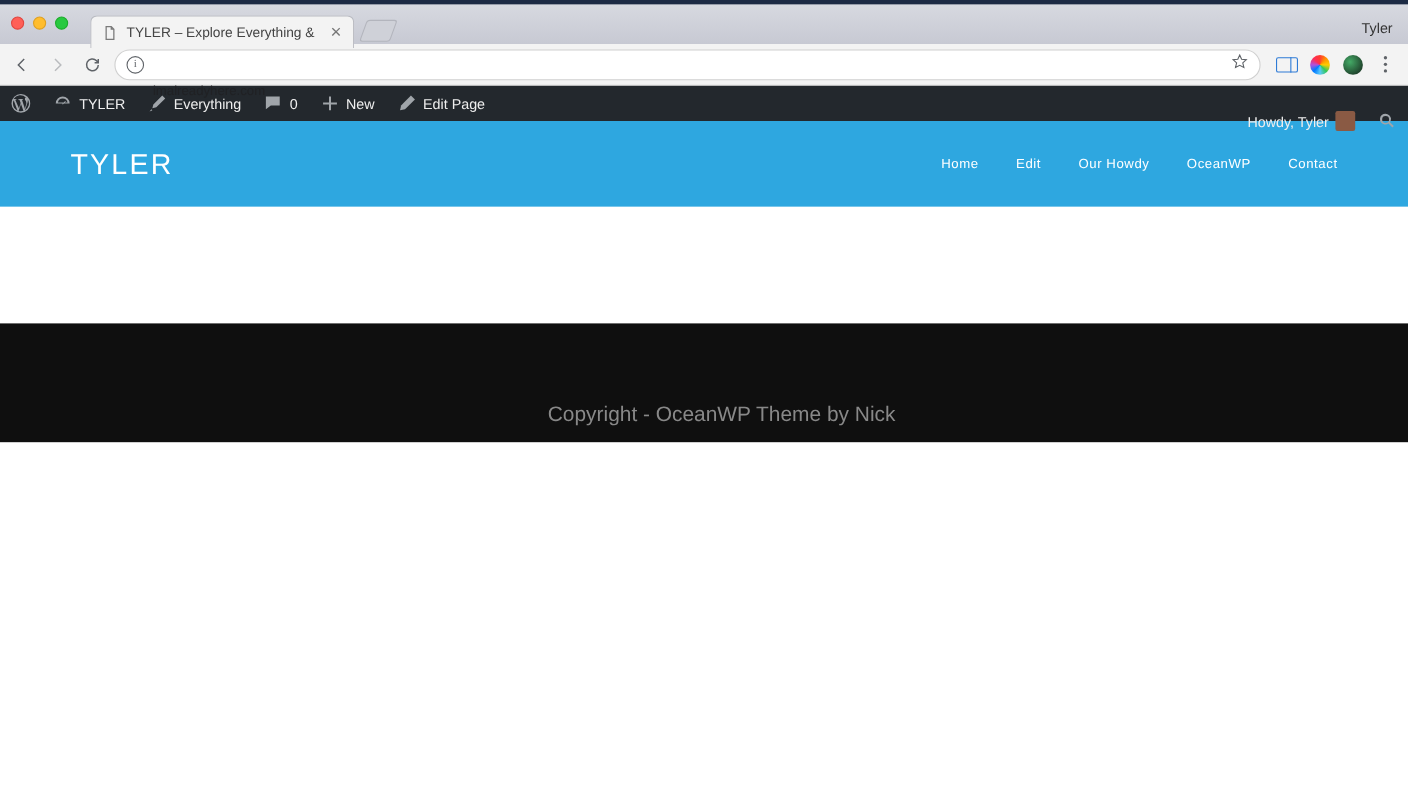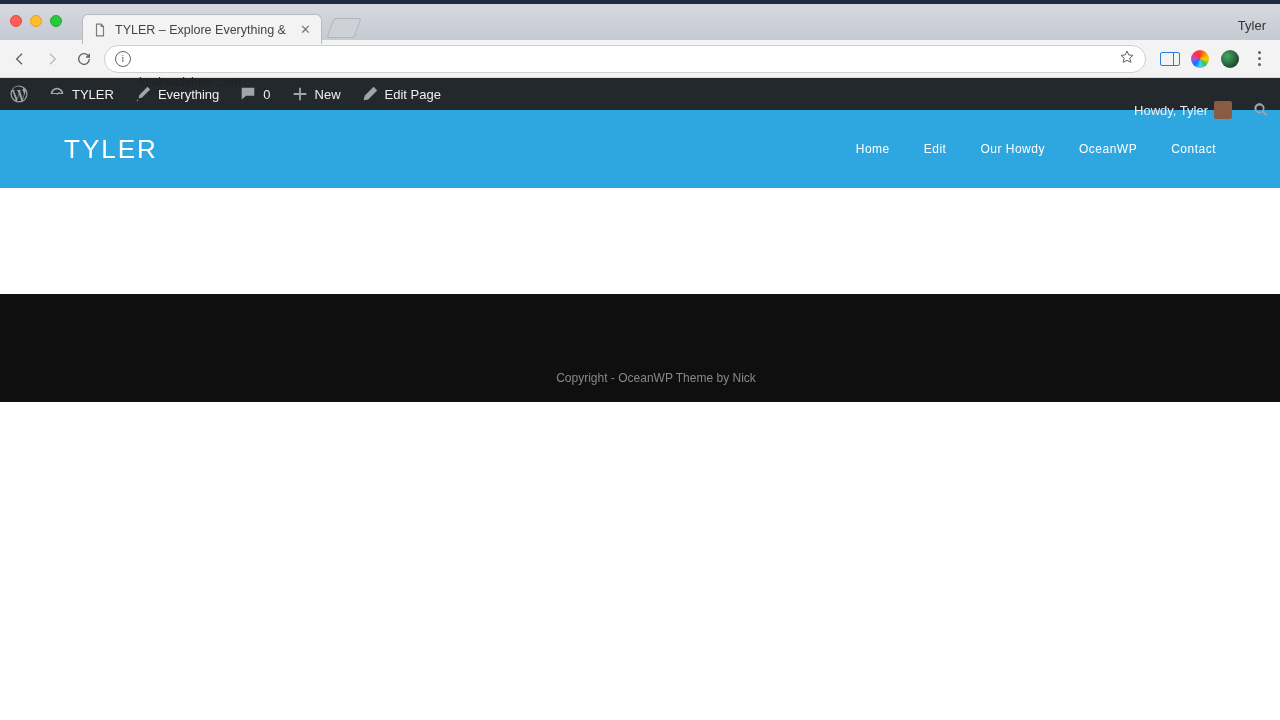--- a/index.html
+++ b/index.html
@@ -53,21 +53,21 @@
 .site-logo { color: #fff; font-size: 26px; font-weight: 300; letter-spacing: 2px; }
 .site-nav { margin-left: auto; display: flex; gap: 34px; }
 .site-nav a { color: #fff; font-size: 12px; letter-spacing: 0.5px; text-decoration: none; }
 
 
 .page-body { height: 106px; background: #fff; }
 
 
 .site-footer { background: #0f0f0f; }
 .footer-widgets { height: 60px; }
-.footer-copyright { height: 48px; display: flex; align-items: center; justify-content: center; color: #888; font-size: 12px; padding-left: 32px; }
+.footer-copyright { height: 48px; display: flex; align-items: center; justify-content: center; color: #888; font-size: 19px; padding-left: 32px; }
 </style>
 </head>
 <body>
 
 <div class="mac-titlebar">
   <div class="traffic-lights">
     <div class="tl red"></div>
     <div class="tl yellow"></div>
     <div class="tl green"></div>
   </div>

